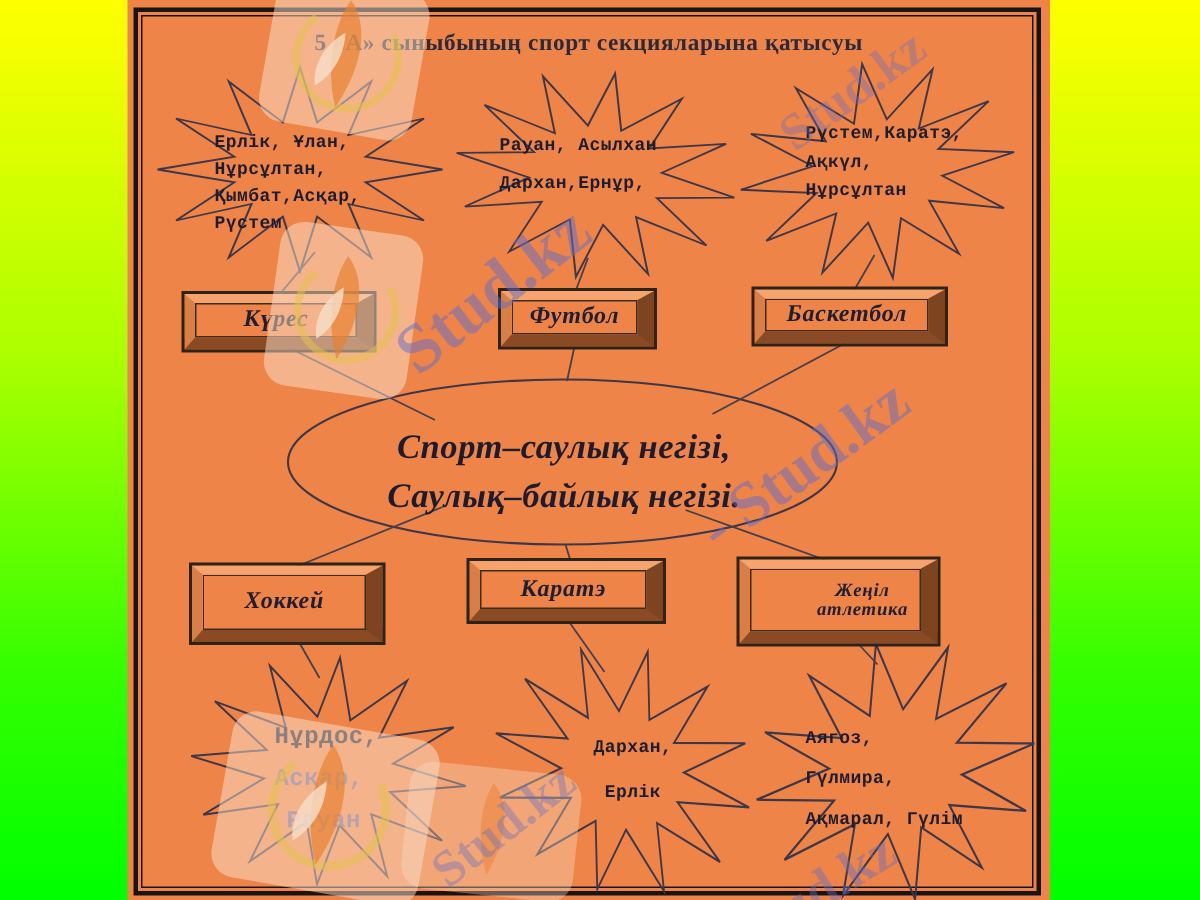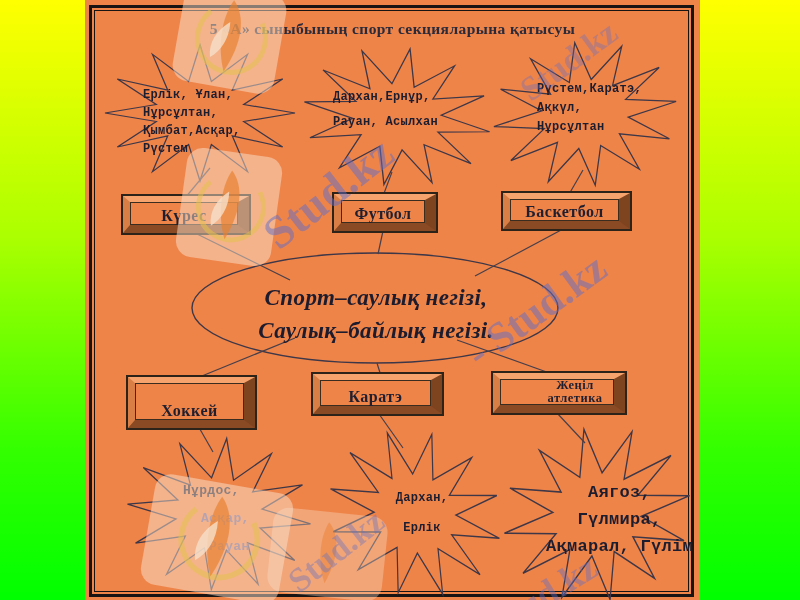--- a/index.html
+++ b/index.html
@@ -25,30 +25,30 @@
     position:absolute;top:20px;left:0;width:100%;text-align:center;
     font-size:15.5px;font-weight:bold;color:#2a2a3a;letter-spacing:.4px;z-index:3;
   }
   .sbox{
     position:absolute;box-sizing:border-box;z-index:3;
     border-style:solid;border-width:6px 11px 8px 7px;
     border-color:#f6a36e #7e431f #8a4a24 #d97f45;
     outline:2px solid #2e2318;
     background:#ef8449;
     box-shadow:inset 0 0 0 1px #3a2c1e;
-    display:flex;flex-direction:column;align-items:center;justify-content:flex-end;
+    display:flex;flex-direction:column;align-items:center;justify-content:center;font-style:italic;
   }
   .sbox .lbl{font-weight:bold;font-size:16px;color:#1f1f30;letter-spacing:.5px;line-height:1.05;}
   .sbox .lbl.small{font-size:12.5px;}
   .names{
     position:absolute;z-index:3;font-weight:bold;font-size:12px;
     color:#1d1d30;letter-spacing:.3px;font-family:Liberation Mono, monospace;
   }
   .names div{white-space:nowrap;}
-  .fade-purple{color:#746590;margin-left:18px;}
+  .fade-purple{color:#746590;}
   .ellipse-text{
     position:absolute;left:105px;top:281px;width:372px;z-index:3;
     text-align:center;font-weight:bold;font-style:italic;
     font-size:23px;color:#1c1c2e;line-height:33px;letter-spacing:.4px;
   }
   .wm-card{
     position:absolute;z-index:4;background:rgba(250,226,206,0.5);
     border-radius:16px;pointer-events:none;
   }
   .wm-card svg{width:100%;height:100%;}
@@ -119,55 +119,55 @@
   </div>
   <div class="sbox" style="left:418px;top:193px;width:127px;height:36px;">
     <span class="lbl">Баскетбол</span>
   </div>
   <div class="sbox" style="left:43px;top:377px;width:127px;height:51px;">
     <span class="lbl">Хоккей</span>
   </div>
   <div class="sbox" style="left:228px;top:374px;width:129px;height:40px;">
     <span class="lbl">Каратэ</span>
   </div>
-  <div class="sbox" style="left:408px;top:373px;width:132px;height:40px;padding-left:36px;">
+  <div class="sbox" style="left:408px;top:373px;width:132px;height:56px;padding-left:36px;">
     <span class="lbl small">Жеңіл</span>
     <span class="lbl small">атлетика</span>
   </div>
 
   <div class="ellipse-text">
     <div>Спорт–саулық негізі,</div>
     <div>Саулық–байлық негізі.</div>
   </div>
 
   <div class="names" style="left:58px;top:86px;line-height:18px;">
     <div>Ерлік, Ұлан,</div>
     <div>Нұрсұлтан,</div>
     <div>Қымбат,Асқар,</div>
     <div>Рүстем</div>
   </div>
   <div class="names" style="left:248px;top:85px;line-height:25px;">
+    <div>Рауан, Асылхан</div>
     <div>Дархан,Ернұр,</div>
-    <div>Рауан, Асылхан</div>
   </div>
   <div class="names" style="left:452px;top:80px;line-height:19px;">
     <div>Рүстем,Каратэ,</div>
     <div>Ақкүл,</div>
     <div>Нұрсұлтан</div>
   </div>
-  <div class="names" style="left:98px;top:477px;line-height:28px;font-size:13px;">
+  <div class="names" style="left:98px;top:477px;line-height:28px;font-size:16px;">
     <div>Нұрдос,</div>
     <div class="fade-purple">Асқар,</div>
     <div class="fade-purple" style="padding-left:8px;">Рауан</div>
   </div>
   <div class="names" style="left:272px;top:483px;width:130px;text-align:center;line-height:30px;">
     <div>Дархан,</div>
     <div>Ерлік</div>
   </div>
-  <div class="names" style="left:452px;top:479px;width:165px;text-align:center;line-height:27px;font-size:17px;">
+  <div class="names" style="left:452px;top:479px;width:165px;text-align:left;line-height:27px;font-size:12px;">
     <div>Аягоз,</div>
     <div>Гүлмира,</div>
     <div>Ақмарал, Гүлім</div>
   </div>
 
   <div class="wm-card" style="left:93px;top:-12px;width:103px;height:100px;transform:rotate(10deg);">
     <svg viewBox="0 0 100 100">
       <circle cx="52" cy="50" r="34" fill="none" stroke="#e6c14f" stroke-width="5" opacity="0.55" stroke-dasharray="150 60" transform="rotate(-30 52 50)"></circle>
       <path d="M48 12 C62 26 64 52 50 84 C40 62 38 32 48 12 Z" fill="#e87f2c" opacity="0.65"></path>
       <path d="M48 34 C36 44 30 58 34 72 C44 64 50 50 48 34 Z" fill="#f6e0cb" opacity="0.8"></path>

